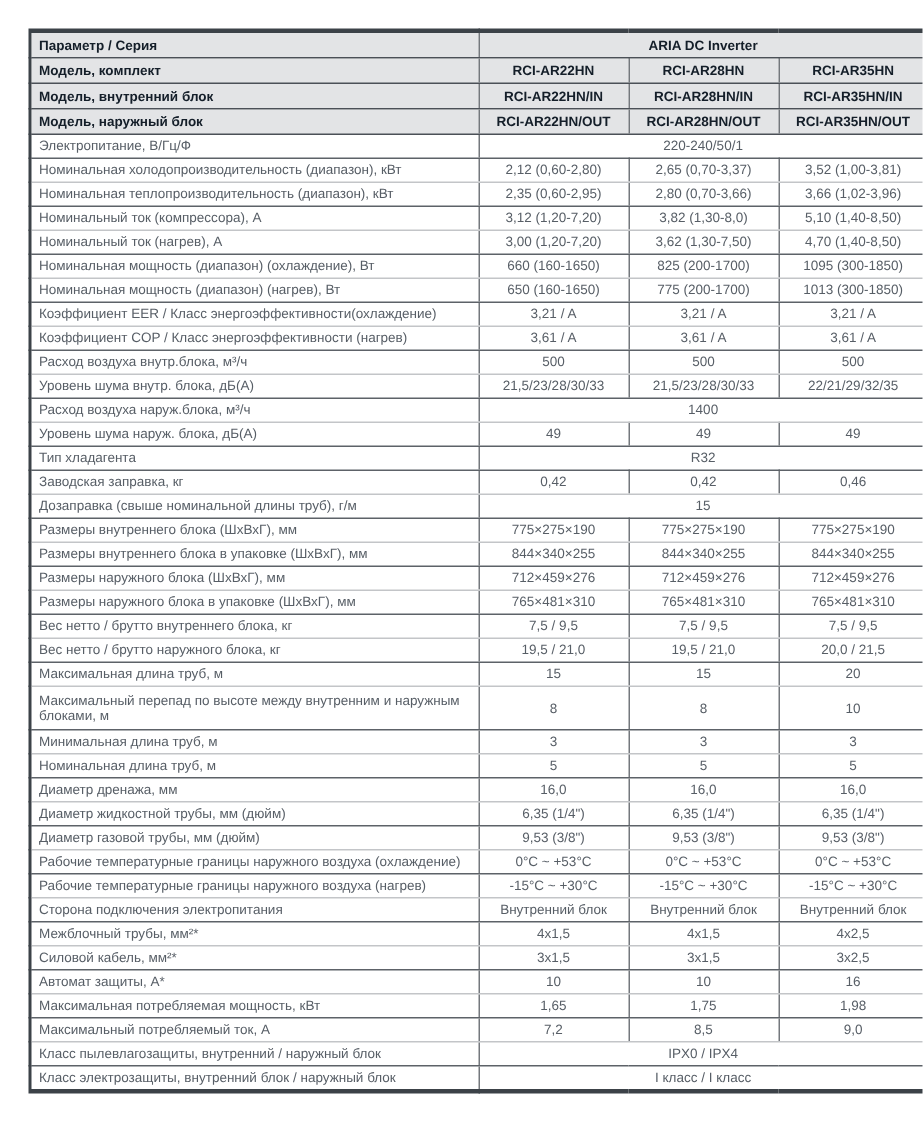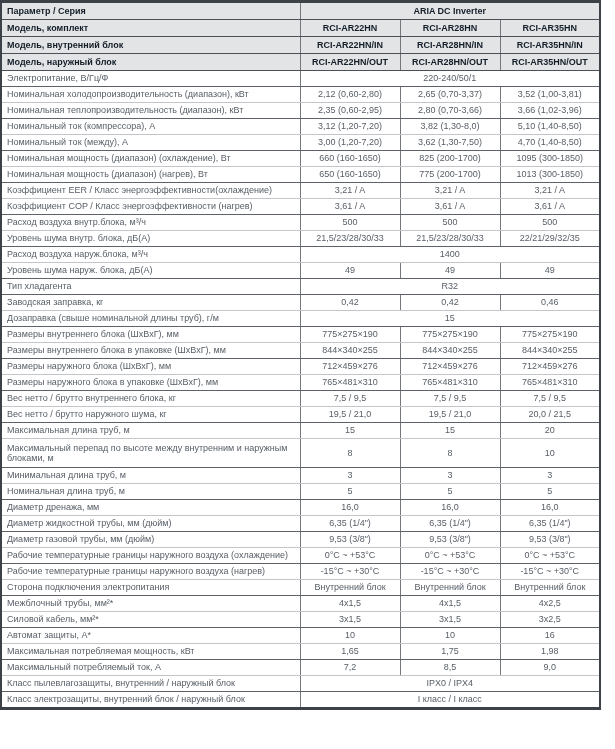--- a/index.html
+++ b/index.html
@@ -7,21 +7,21 @@
     padding: 0;
     background: #ffffff;
     width: 615px;
     height: 749px;
     font-family: "Liberation Sans", sans-serif;
   }
   .page {
     width: 615px;
     height: 749px;
     box-sizing: border-box;
-    padding: 0;
+    padding: 19px;
   }
   table.spec {
     border-collapse: collapse;
     table-layout: fixed;
     width: 599px;
     font-size: 9px;
     color: #575e66;
     border: 2px solid #3c4248;
     border-top-width: 3px;
     border-bottom-width: 3px;
@@ -102,21 +102,21 @@
           <td class="val">2,80 (0,70-3,66)</td>
           <td class="val">3,66 (1,02-3,96)</td>
         </tr>
         <tr class="body-l">
           <td class="param">Номинальный ток (компрессора), А</td>
           <td class="val">3,12 (1,20-7,20)</td>
           <td class="val">3,82 (1,30-8,0)</td>
           <td class="val">5,10 (1,40-8,50)</td>
         </tr>
         <tr class="body-d">
-          <td class="param">Номинальный ток (между), А</td>
+          <td class="param">Номинальный ток (нагрев), А</td>
           <td class="val">3,00 (1,20-7,20)</td>
           <td class="val">3,62 (1,30-7,50)</td>
           <td class="val">4,70 (1,40-8,50)</td>
         </tr>
         <tr class="body-l">
           <td class="param">Номинальная мощность (диапазон) (охлаждение), Вт</td>
           <td class="val">660 (160-1650)</td>
           <td class="val">825 (200-1700)</td>
           <td class="val">1095 (300-1850)</td>
         </tr>
@@ -198,21 +198,21 @@
           <td class="val">765×481×310</td>
           <td class="val">765×481×310</td>
         </tr>
         <tr class="body-l">
           <td class="param">Вес нетто / брутто внутреннего блока, кг</td>
           <td class="val">7,5 / 9,5</td>
           <td class="val">7,5 / 9,5</td>
           <td class="val">7,5 / 9,5</td>
         </tr>
         <tr class="body-d">
-          <td class="param">Вес нетто / брутто наружного шума, кг</td>
+          <td class="param">Вес нетто / брутто наружного блока, кг</td>
           <td class="val">19,5 / 21,0</td>
           <td class="val">19,5 / 21,0</td>
           <td class="val">20,0 / 21,5</td>
         </tr>
         <tr class="body-l">
           <td class="param">Максимальная длина труб, м</td>
           <td class="val">15</td>
           <td class="val">15</td>
           <td class="val">20</td>
         </tr>

